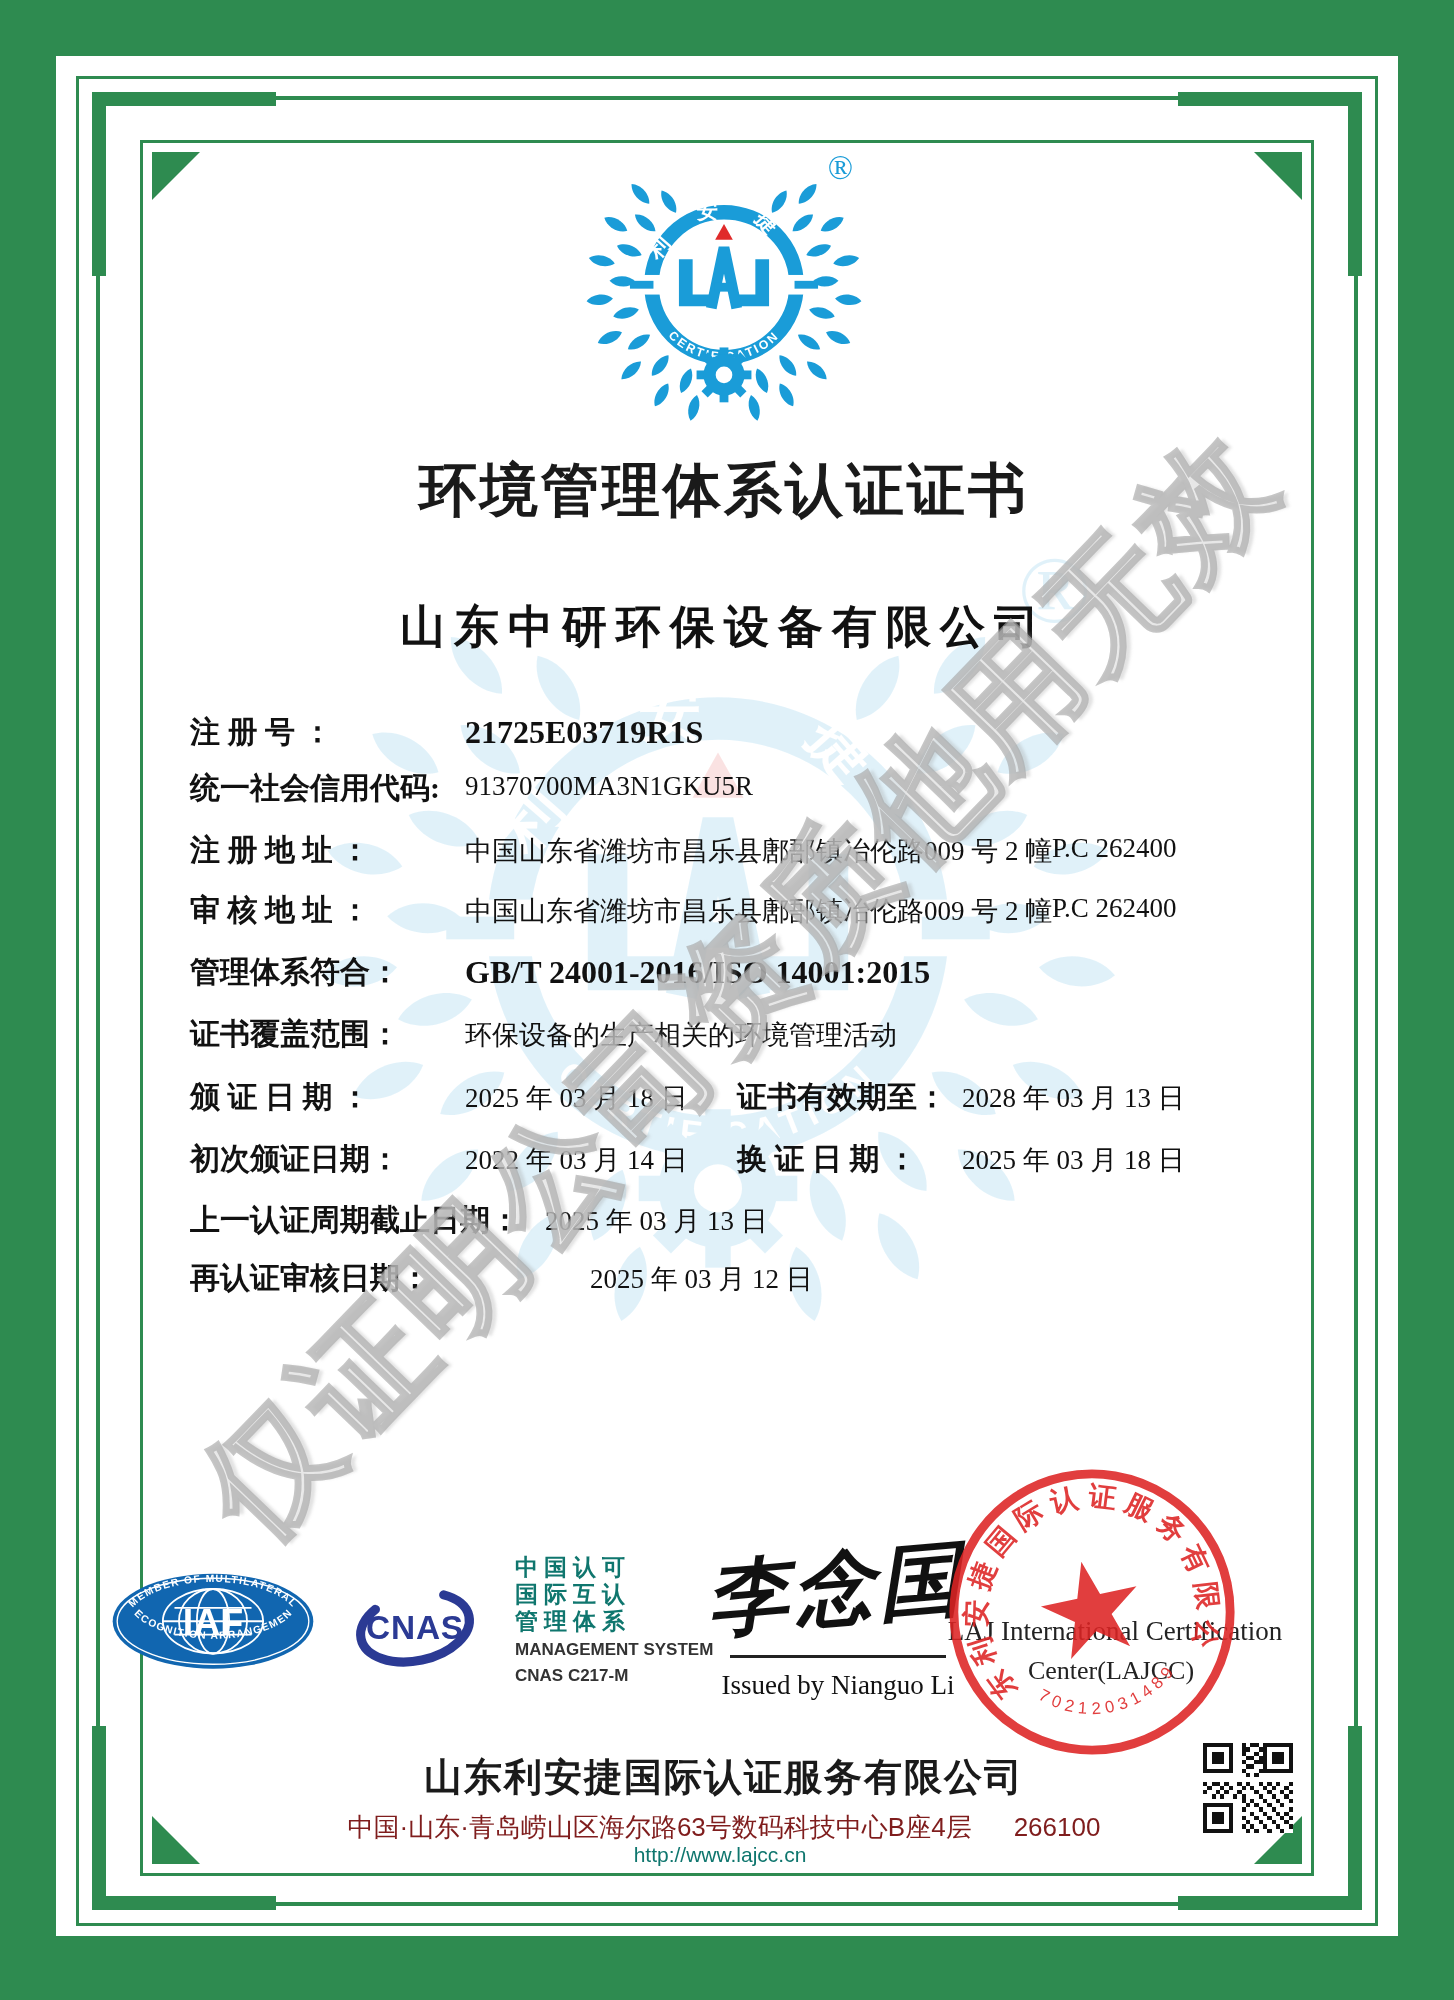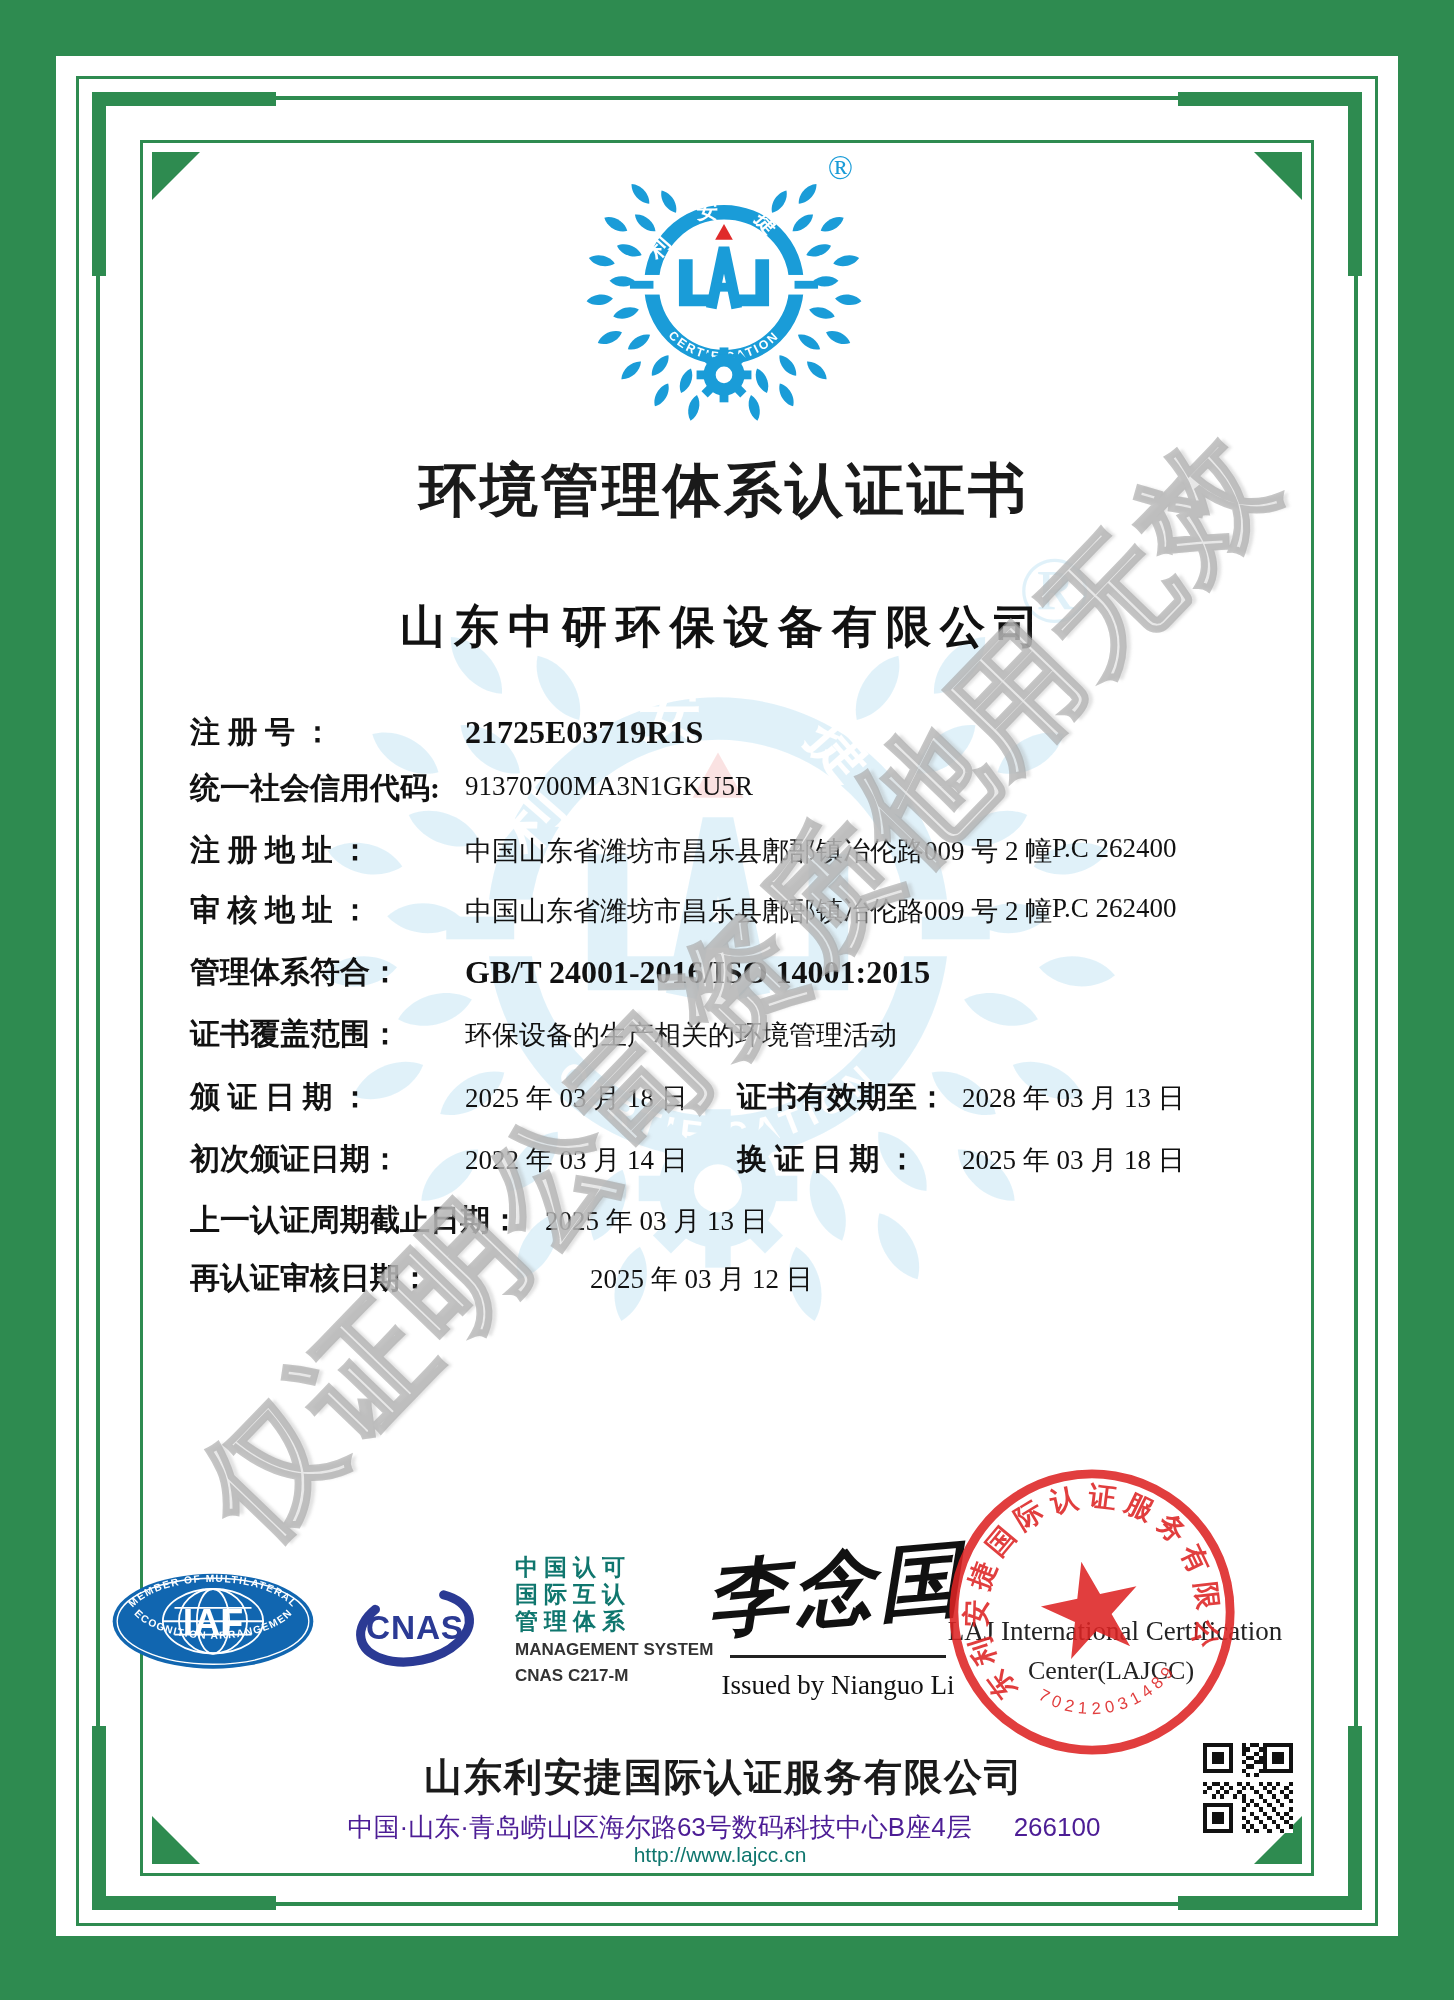--- a/index.html
+++ b/index.html
@@ -59,21 +59,21 @@
   
   .lajcc1{position:absolute;left:1115px;top:1616px;transform:translateX(-50%);font-size:27px;color:#222;white-space:nowrap;z-index:6}
   .lajcc2{position:absolute;left:1111px;top:1656px;transform:translateX(-50%);font-size:26px;color:#222;white-space:nowrap;z-index:6}
   .seal{position:absolute;left:944px;top:1464px;width:296px;height:296px;transform:rotate(-12deg);opacity:.88;z-index:20}
   .qr{position:absolute;left:1203px;top:1743px;width:90px;height:90px;z-index:5}
   
   .f-company{position:absolute;left:724px;top:1752px;transform:translateX(-50%);z-index:5;
              font-family:"Liberation Sans","DejaVu Sans",sans-serif;font-weight:700;font-size:38px;
              letter-spacing:2px;white-space:nowrap;color:#1a1a1a}
   .f-address{position:absolute;left:724px;top:1810px;transform:translateX(-50%);z-index:5;
-             font-family:"Liberation Sans","DejaVu Sans",sans-serif;font-size:26px;white-space:nowrap;color:#4c1d95}
+             font-family:"Liberation Sans","DejaVu Sans",sans-serif;font-size:26px;white-space:nowrap;color:#7f1d1d}
   .f-address .postal{margin-left:42px}
   .f-url{position:absolute;left:720px;top:1843px;transform:translateX(-50%);z-index:5;
          font-family:"Liberation Sans","DejaVu Sans",sans-serif;font-size:21px;white-space:nowrap;color:#0f766e}
 </style>
 </head>
 <body>
 
 <div class="page">
 
   <div class="band"></div>

